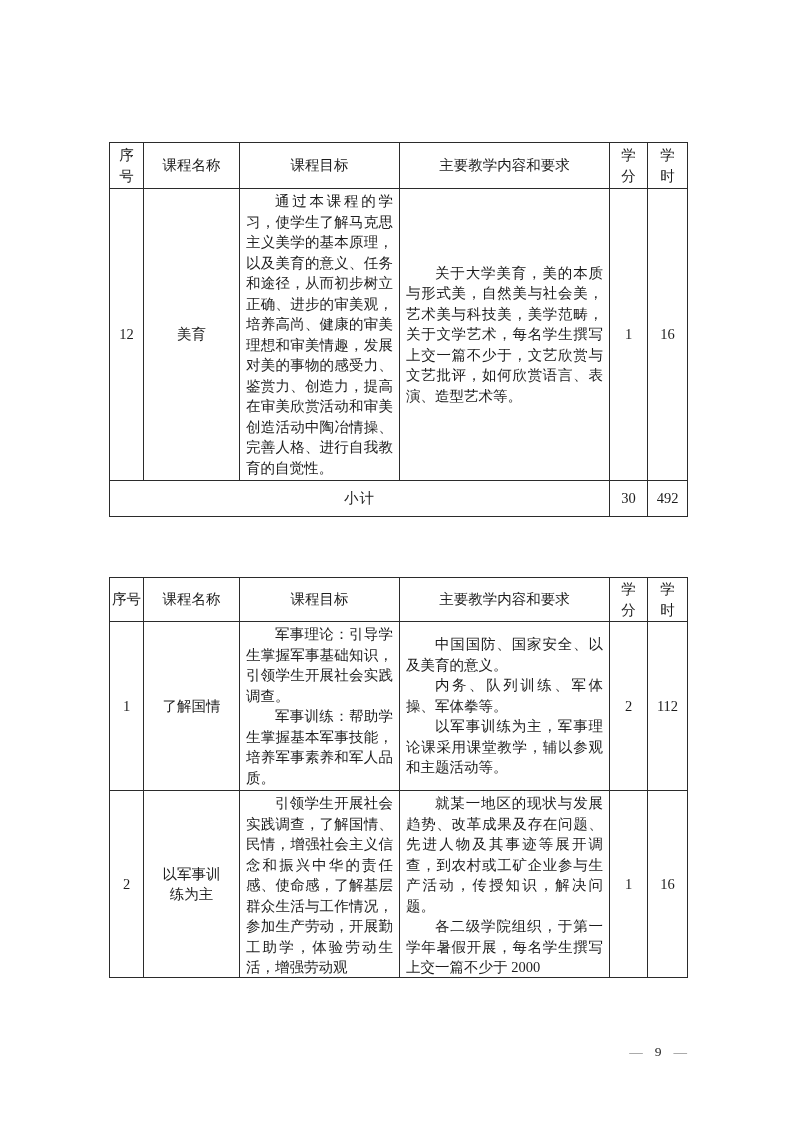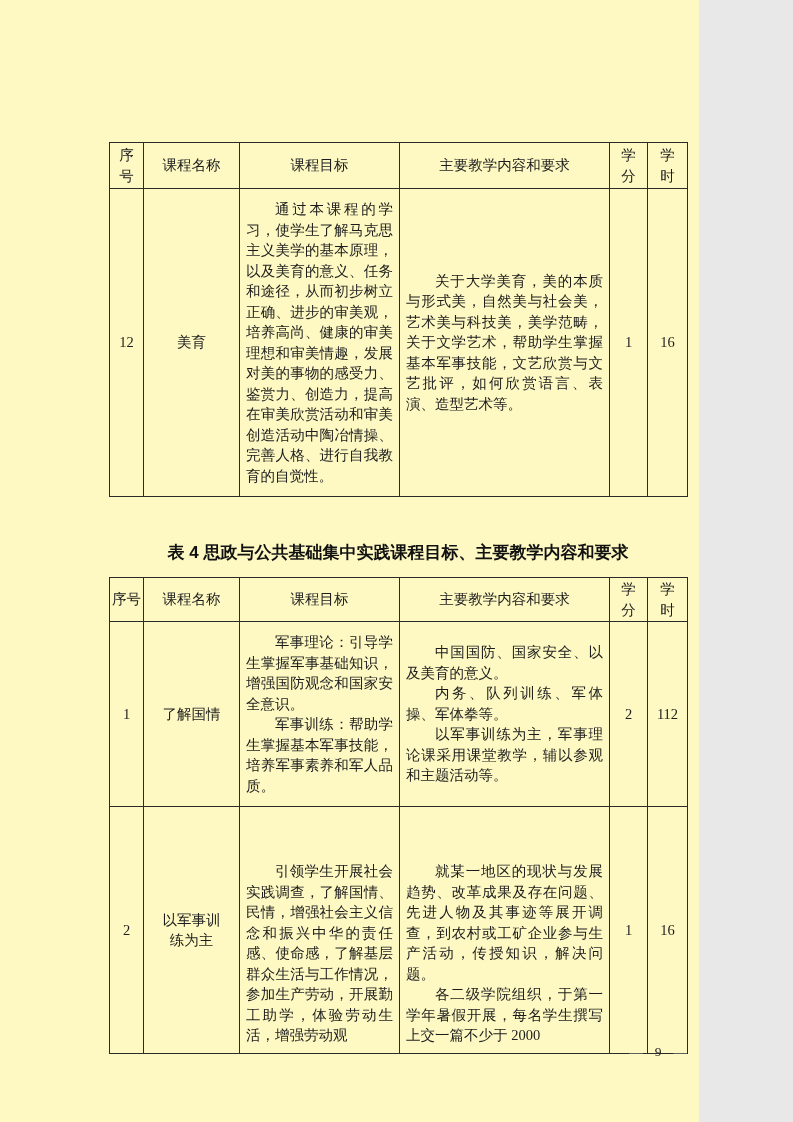--- a/index.html
+++ b/index.html
@@ -1,21 +1,21 @@
 <!DOCTYPE html>
 <html><head>
 <meta charset="utf-8">
 <style>
   * { box-sizing: border-box; margin: 0; padding: 0; }
   html, body { background: #e8e8e8; }
   .page {
     position: relative;
-    width: 699px;
+    width: 793px;
     height: 1122px;
-    background: #fef9c3;
+    background: #ffffff;
     font-family: "Liberation Serif", "DejaVu Serif", serif;
     color: #1c1c1c;
     overflow: hidden;
   }
   table.ctable {
     position: absolute;
     left: 109px;
     width: 578px;
     border-collapse: collapse;
     table-layout: fixed;
@@ -25,32 +25,32 @@
   .ctable th, .ctable td {
     border: 1px solid #2b2b2b;
     font-size: 14.5px;
     line-height: 20.5px;
     font-weight: normal;
     text-align: center;
     vertical-align: middle;
     padding: 5px 2px;
   }
   .ctable th { padding: 1px 2px; }
-  .ctable td.txt { text-align: left; padding: 10px 6px; }
+  .ctable td.txt { text-align: left; padding: 2px 6px; }
   .ctable td.name { padding: 15px 13px; }
   .para {
     margin: 0;
     text-indent: 2em;
     text-align: justify;
     text-justify: inter-ideograph;
     font-size: 14.5px;
     line-height: 20.5px;
   }
   .cellbox { width: 100%; }
-  .cellbox.clip { max-height: 182px; overflow: hidden; margin-top: 44px; }
+  .cellbox.clip { max-height: 182px; overflow: hidden; }
   .narrow { display: inline-block; width: 1.1em; text-align: center; }
   .nowrap { white-space: nowrap; }
   td.subtotal { text-align: center; letter-spacing: 1px; }
   .tbl-title {
     position: absolute;
     top: 541px;
     left: 109px;
     width: 578px;
     text-align: center;
     font-family: "Liberation Sans", "DejaVu Sans", sans-serif;
@@ -95,30 +95,34 @@
       <tr style="height:290px">
         <td>12</td>
         <td class="name">美育</td>
         <td class="txt">
             <div class="cellbox">
               <p class="para">通过本课程的学习，使学生了解马克思主义美学的基本原理，以及美育的意义、任务和途径，从而初步树立正确、进步的审美观，培养高尚、健康的审美理想和审美情趣，发展对美的事物的感受力、鉴赏力、创造力，提高在审美欣赏活动和审美创造活动中陶冶情操、完善人格、进行自我教育的自觉性。</p>
             </div>
           </td>
         <td class="txt">
             <div class="cellbox">
-              <p class="para">关于大学美育，美的本质与形式美，自然美与社会美，艺术美与科技美，美学范畴，关于文学艺术，帮助学生掌握基本军事技能，文艺欣赏与文艺批评，如何欣赏语言、表演、造型艺术等。</p>
+              <p class="para">关于大学美育，美的本质与形式美，自然美与社会美，艺术美与科技美，美学范畴，关于文学艺术，每名学生撰写上交一篇不少于，文艺欣赏与文艺批评，如何欣赏语言、表演、造型艺术等。</p>
             </div>
           </td>
         <td>1</td>
         <td>16</td>
       </tr>
+      <tr style="height:36px">
+        <td colspan="4" class="subtotal">小计</td>
+        <td>30</td>
+        <td>492</td>
+      </tr>
     </tbody>
   </table>
 
-  <div class="tbl-title">表 4 思政与公共基础集中实践课程目标、主要教学内容和要求</div>
 
   <table class="ctable t2">
     <colgroup>
       <col style="width:34px">
         <col style="width:96px">
         <col style="width:160px">
       <col style="width:210px">
         <col style="width:38px">
         <col style="width:40px">
     </colgroup>
@@ -129,21 +133,21 @@
         <th>课程目标</th>
         <th>主要教学内容和要求</th>
         <th><span class="narrow">学分</span></th>
         <th><span class="narrow">学时</span></th>
       </tr>
       <tr style="height:169px">
         <td>1</td>
         <td class="name">了解国情</td>
         <td class="txt">
             <div class="cellbox">
-              <p class="para">军事理论：引导学生掌握军事基础知识，增强国防观念和国家安全意识。</p>
+              <p class="para">军事理论：引导学生掌握军事基础知识，引领学生开展社会实践调查。</p>
               <p class="para">军事训练：帮助学生掌握基本军事技能，培养军事素养和军人品质。</p>
             </div>
           </td>
         <td class="txt">
             <div class="cellbox">
               <p class="para">中国国防、国家安全、以及美育的意义。</p>
               <p class="para">内务、队列训练、军体操、军体拳等。</p>
               <p class="para">以军事训练为主，军事理论课采用课堂教学，辅以参观和主题活动等。</p>
             </div>
           </td>

